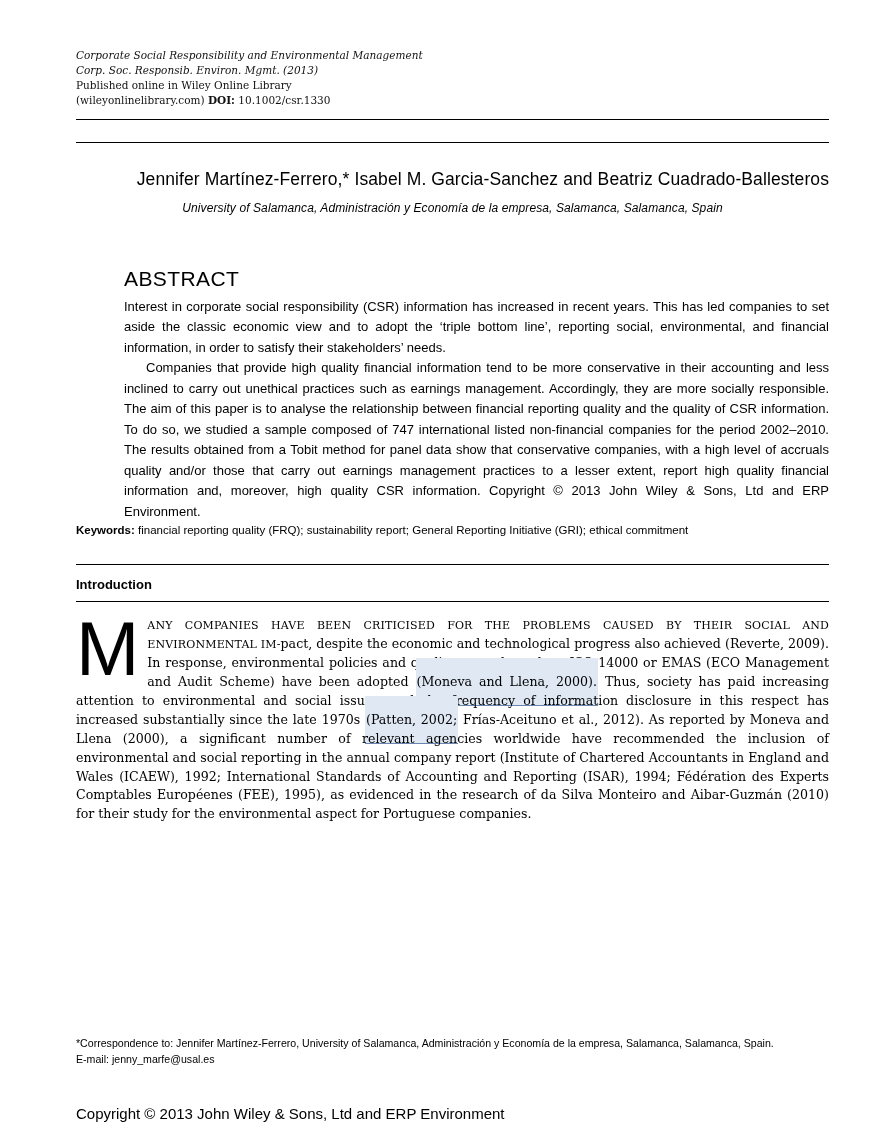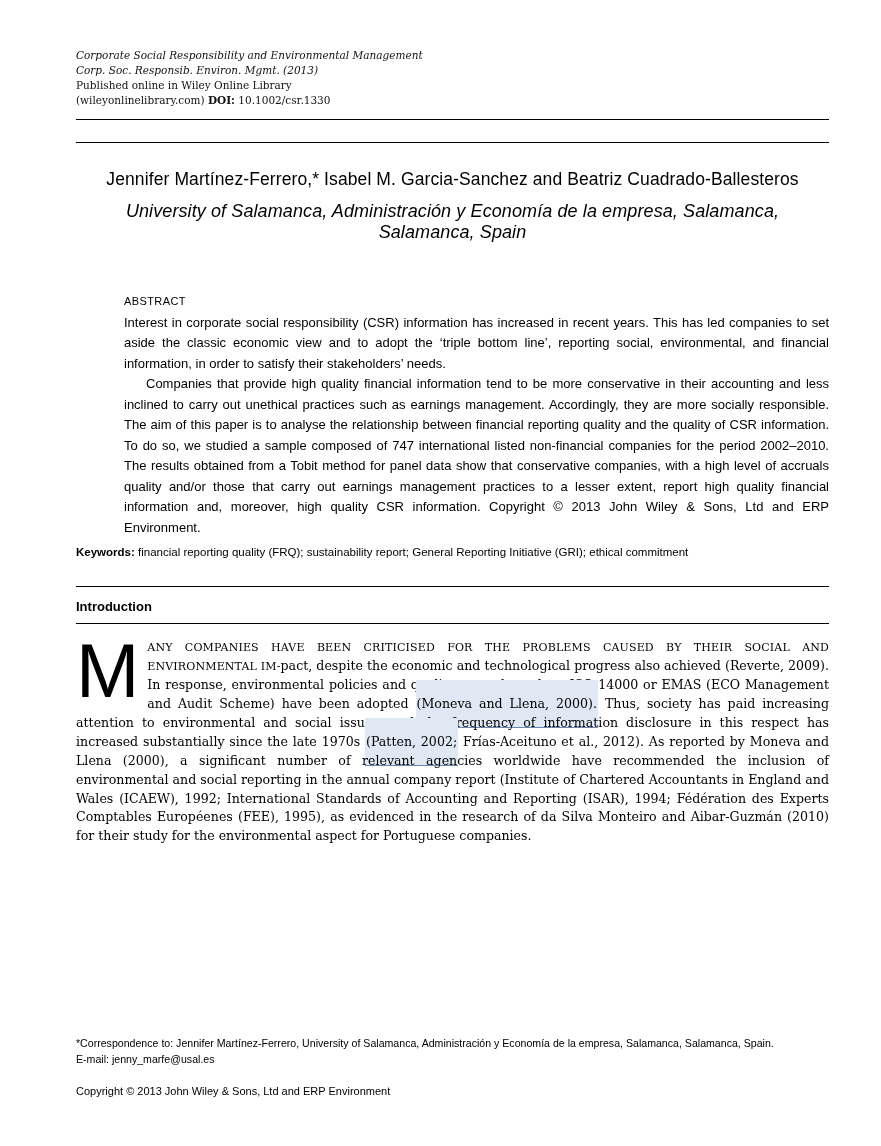--- a/index.html
+++ b/index.html
@@ -56,43 +56,43 @@
     line-height: 1.3;
     letter-spacing: -0.2px;
     margin: 22px 0 0 0;
     width: 760px;
   }
 
   
   .authors {
     font-family: "Liberation Sans", sans-serif;
     font-size: 17.5px;
-    text-align: center;
+    text-align: right;
     width: 753px;
     margin-top: 26px;
     letter-spacing: 0.1px;
   }
   .affiliation {
     font-family: "Liberation Sans", sans-serif;
     font-style: italic;
-    font-size: 18px;
+    font-size: 12px;
     text-align: center;
     width: 753px;
     margin-top: 11px;
     letter-spacing: 0.1px;
   }
 
   
   .abstract-block {
     margin: 52px 0 0 48px;
     width: 705px;
     font-family: "Liberation Sans", sans-serif;
   }
   .abstract-label {
-    font-size: 11px;
+    font-size: 21px;
     letter-spacing: 0.4px;
     margin-bottom: 6px;
   }
   .abstract-text {
     font-size: 13px;
     line-height: 1.58;
     text-align: justify;
   }
   .abstract-text p { margin: 0; }
   .abstract-text p + p { text-indent: 22px; }
@@ -100,21 +100,21 @@
   .history {
     font-family: "Liberation Sans", sans-serif;
     font-style: italic;
     font-size: 11.5px;
     margin: 20px 0 0 0;
     width: 753px;
   }
   .keywords {
     font-family: "Liberation Sans", sans-serif;
     font-size: 11.5px;
-    margin: 8px 0 0 0;
+    margin: 2px 0 0 0;
     width: 753px;
   }
   .keywords b { font-weight: bold; }
 
   .rule-section {
     border: 0;
     border-top: 1px solid #000;
     margin: 28px 0 0 0;
     width: 753px;
   }
@@ -166,24 +166,24 @@
     left: 76px;
     bottom: 78px;
     width: 760px;
     font-family: "Liberation Sans", sans-serif;
     font-size: 10.6px;
     line-height: 1.5;
   }
   .copyright {
     position: absolute;
     left: 76px;
-    bottom: 49px;
+    bottom: 24px;
     width: 760px;
     font-family: "Liberation Sans", sans-serif;
-    font-size: 11px;
+    font-size: 15px;
   }
 </style>
 </head>
 <body>
 
 <div class="page">
 
   <div class="journal-head">
     <div class="jh-line jh-italic">Corporate Social Responsibility and Environmental Management</div>
     <div class="jh-line jh-italic">Corp. Soc. Responsib. Environ. Mgmt. (2013)</div>

